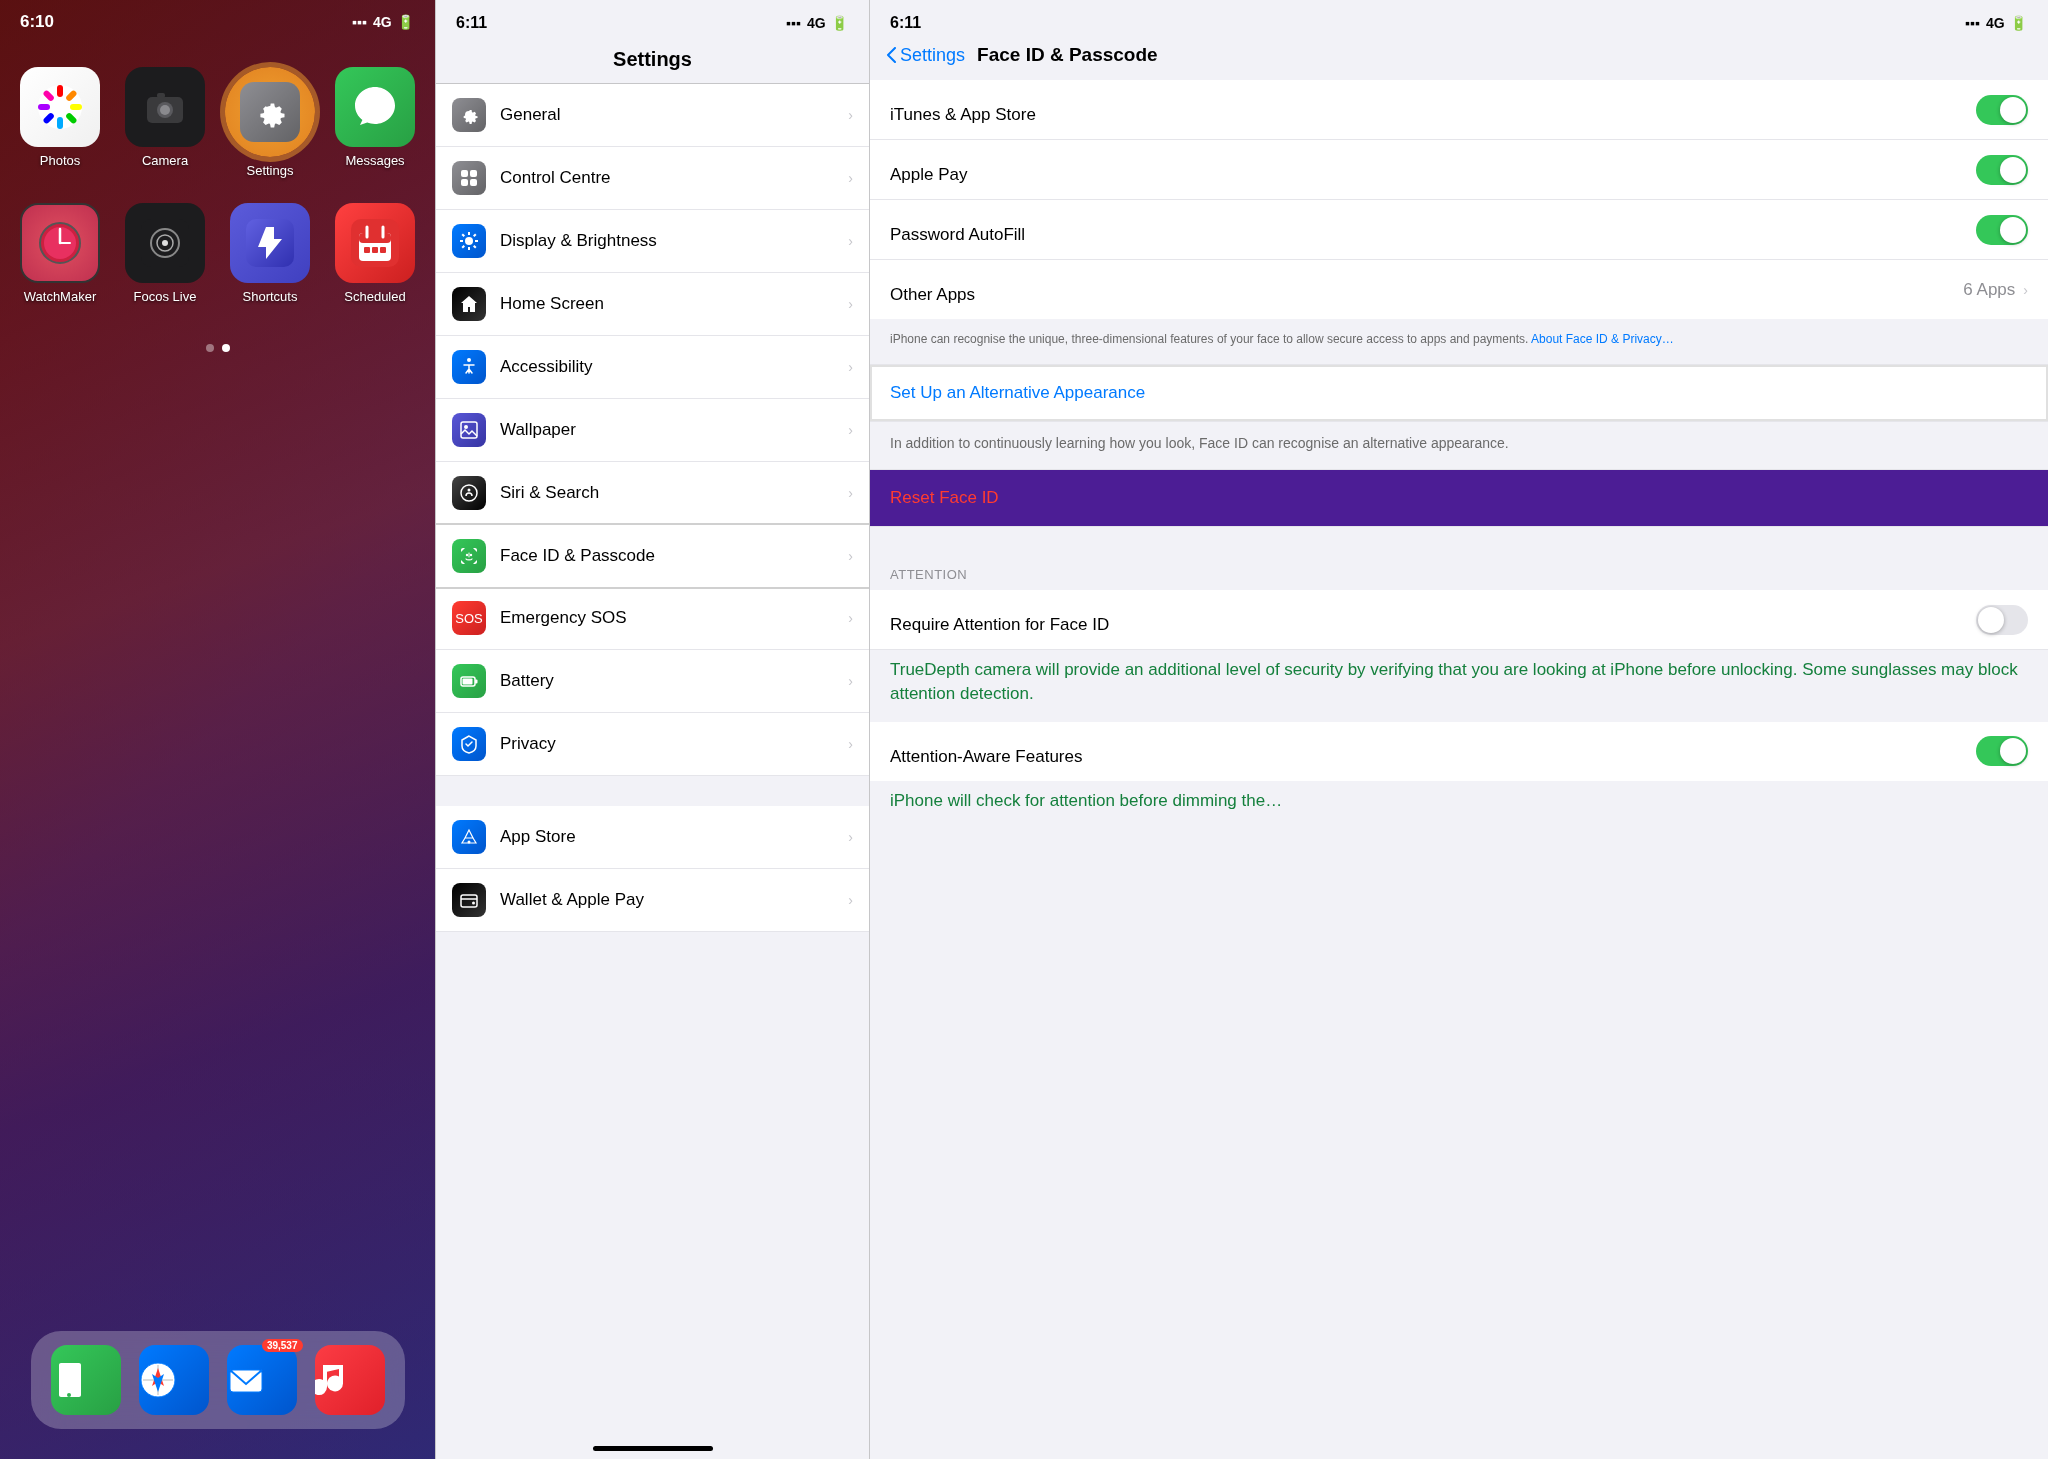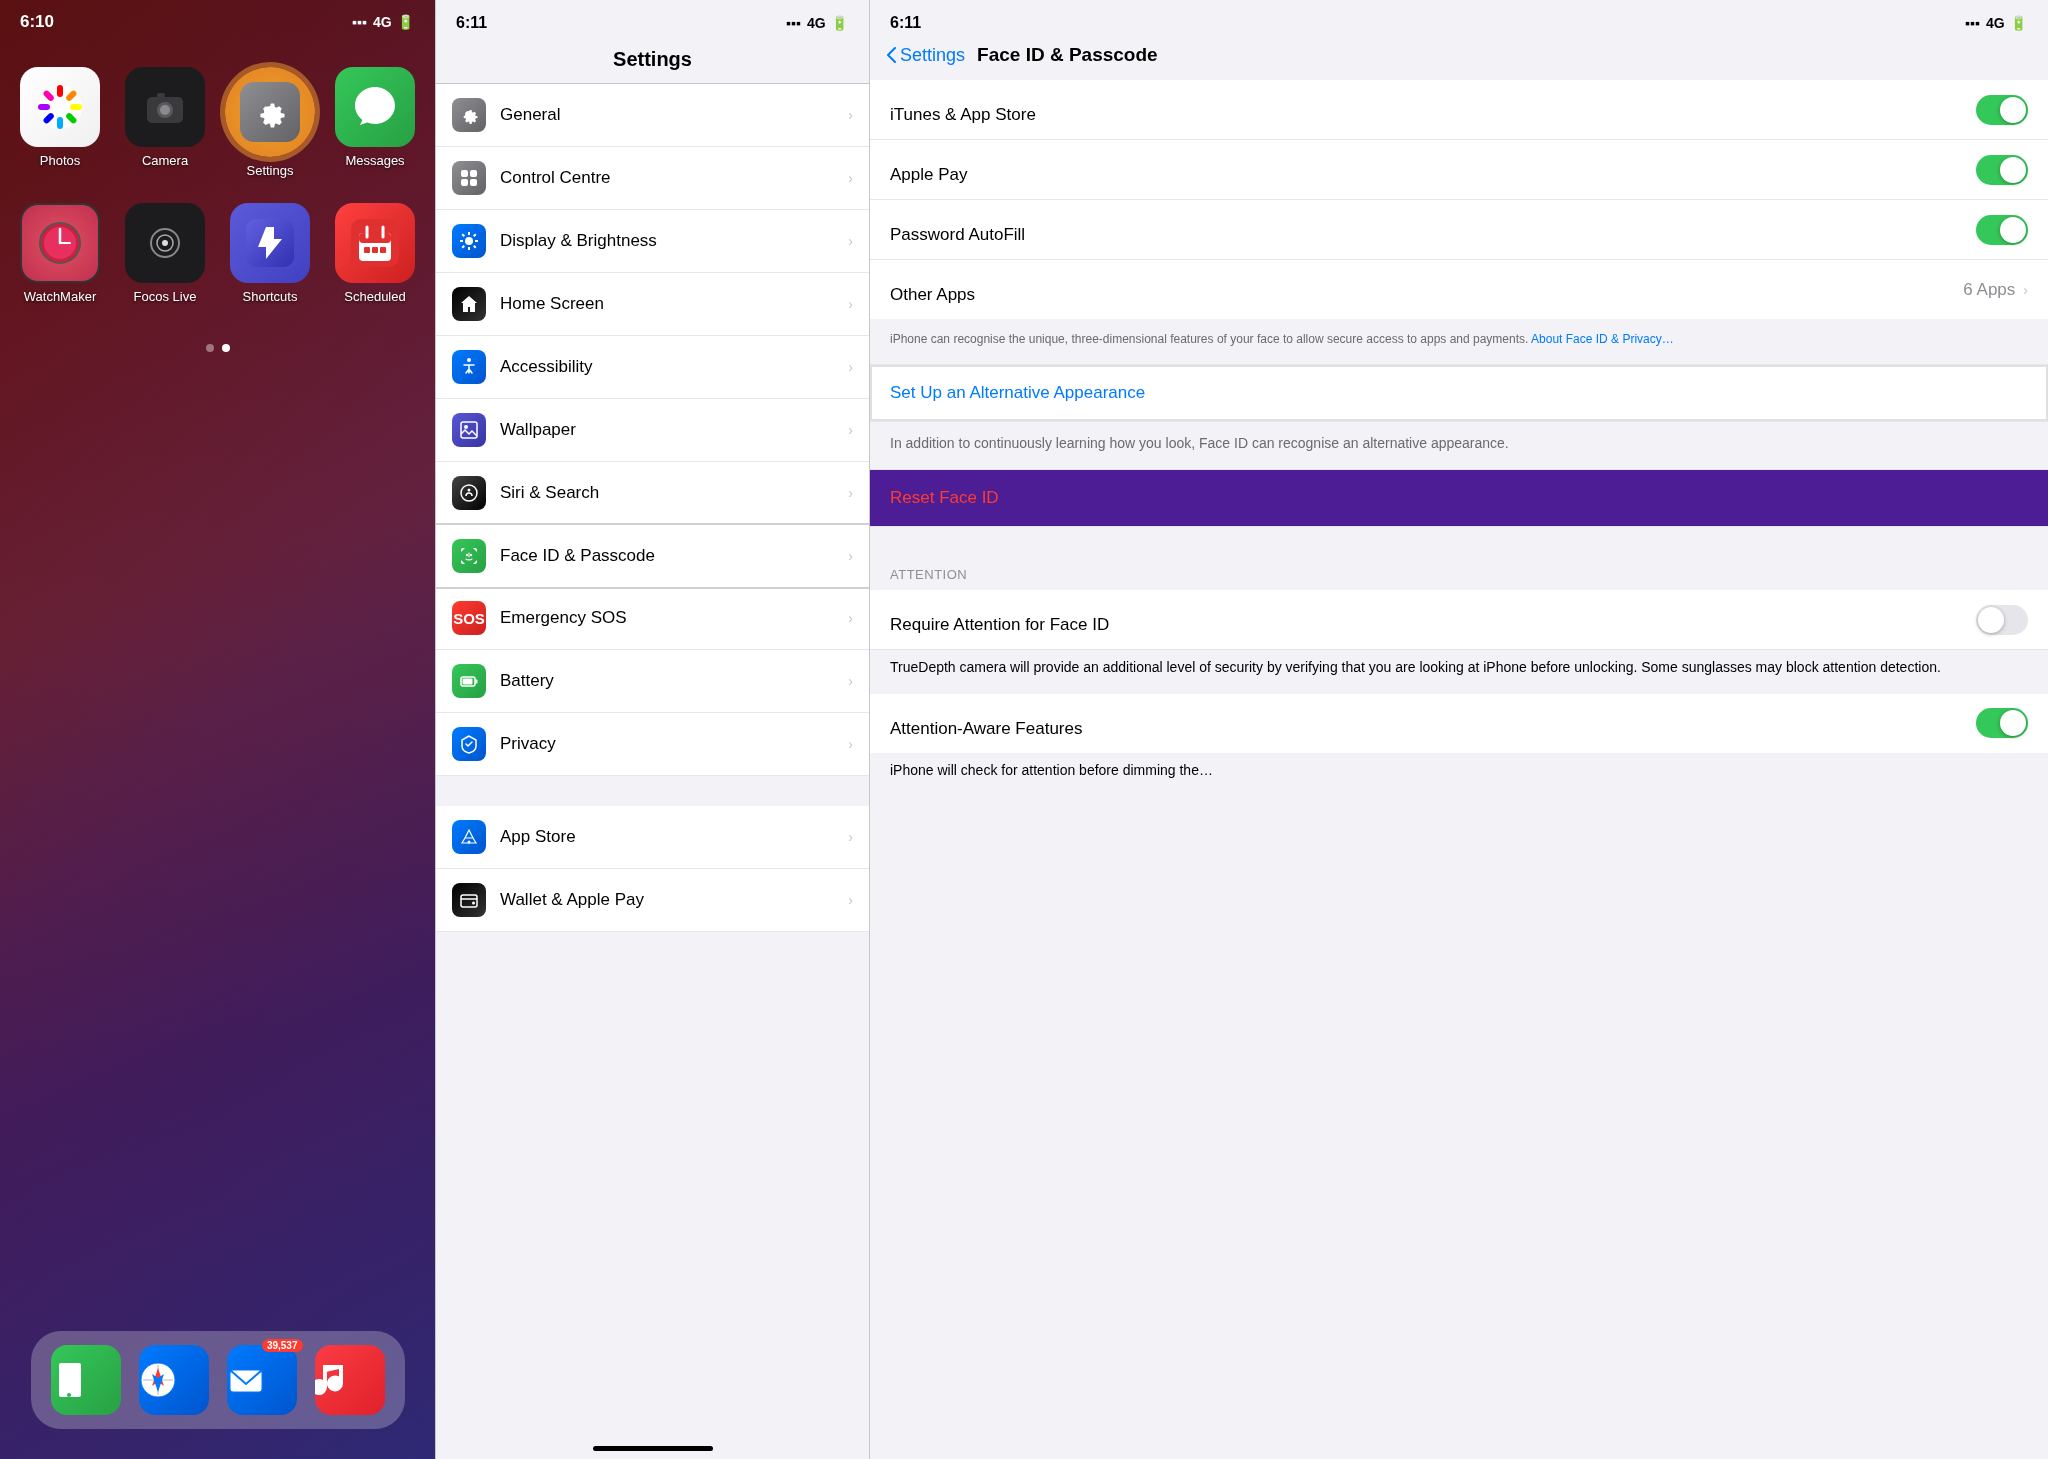--- a/index.html
+++ b/index.html
@@ -388,22 +388,22 @@
     .attention-label {
       padding: 12px 20px 8px;
       font-size: 13px;
       color: #8e8e93;
       letter-spacing: 0.5px;
       text-transform: uppercase;
       background: #f2f2f7;
     }
     .attention-description {
       padding: 8px 20px 16px;
-      font-size: 14px;
-      color: #000000;
+      font-size: 17px;
+      color: #15803d;
       background: #f2f2f7;
       line-height: 1.4;
     }
   </style>
 </head>
 <body>
 
 <div class="home-screen">
   <div class="status-bar-home">
     <span>6:10</span>
@@ -670,21 +670,21 @@
           <path d="M7 13c.8 1.2 5.2 1.2 6 0" stroke="white" stroke-width="1.2" fill="none" stroke-linecap="round"></path>
           <line x1="10" y1="7" x2="10" y2="11" stroke="white" stroke-width="1" stroke-linecap="round"></line>
         </svg>
       </div>
       <span class="settings-item-text">Face ID &amp; Passcode</span>
       <span class="settings-chevron">›</span>
     </div>
 
     <div class="settings-item">
       <div class="settings-item-icon icon-sos">
-        <span style="color:white;font-size:15px;font-weight:700;">SOS</span>
+        <span style="color:white;font-size:13px;font-weight:400;">SOS</span>
       </div>
       <span class="settings-item-text">Emergency SOS</span>
       <span class="settings-chevron">›</span>
     </div>
 
     <div class="settings-item">
       <div class="settings-item-icon icon-battery">
         <svg width="20" height="20" viewBox="0 0 20 20" fill="white">
             <rect x="2" y="6" width="14" height="9" rx="2" fill="none" stroke="white" stroke-width="1.5"></rect>
             <rect x="16" y="8.5" width="2.5" height="4" rx="1" fill="white"></rect>

